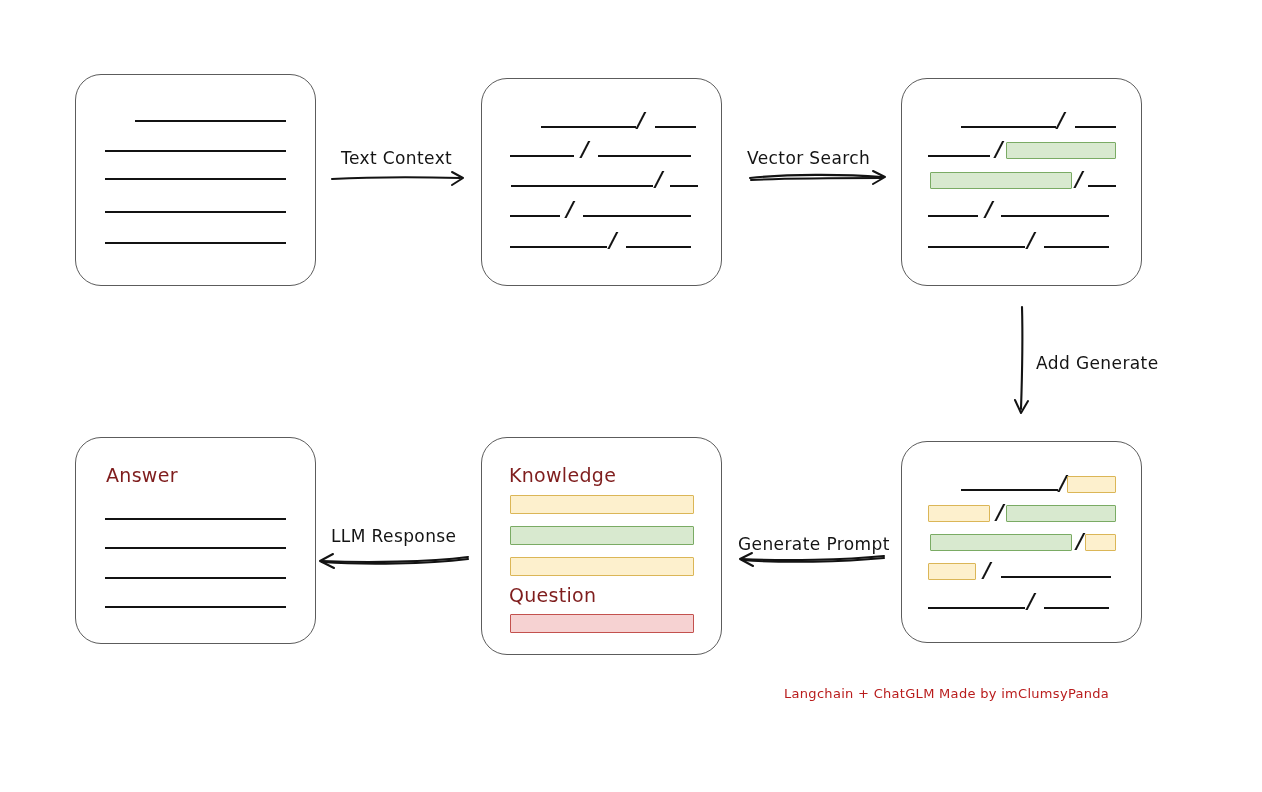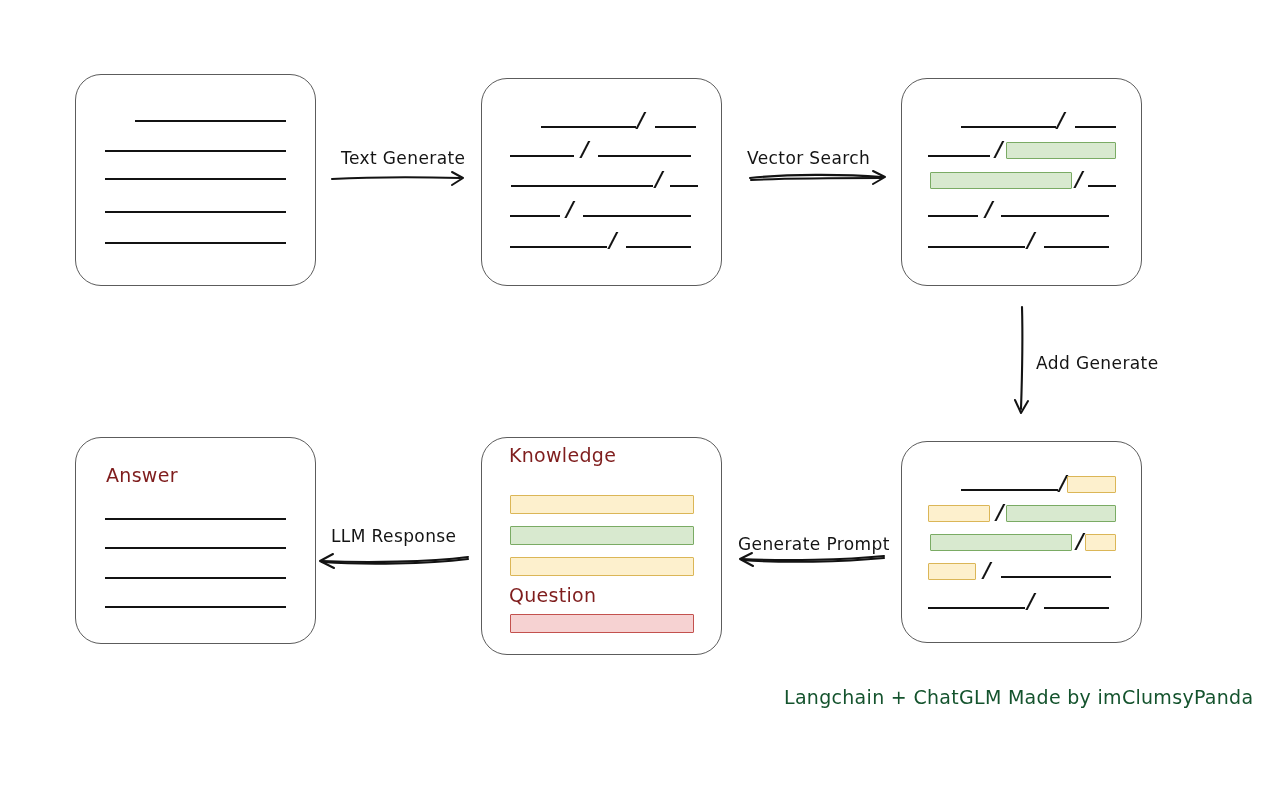--- a/index.html
+++ b/index.html
@@ -68,22 +68,22 @@
     position: absolute;
     font-family: "DejaVu Sans", sans-serif;
     font-size: 19px;
     color: #7f1d1d;
     letter-spacing: 0.3px;
     white-space: nowrap;
   }
   .footer-note {
     position: absolute;
     font-family: "DejaVu Sans", sans-serif;
-    font-size: 19px;
-    color: #14532d;
+    font-size: 13px;
+    color: #b91c1c;
     letter-spacing: 0.3px;
     white-space: nowrap;
   }
   .arrow-svg {
     position: absolute;
     overflow: visible;
   }
   .arrow-svg path {
     fill: none;
     stroke: #131313;
@@ -103,21 +103,21 @@
   <div class="doc-box" style="left:75px; top:74px; width:241px; height:212px;">
   </div>
   <div id="source-lines">
       <div class="line" style="left: 135px; top: 120px; width: 151px;"></div>
       <div class="line" style="left: 105px; top: 150px; width: 181px;"></div>
       <div class="line" style="left: 105px; top: 178px; width: 181px;"></div>
       <div class="line" style="left: 105px; top: 211px; width: 181px;"></div>
       <div class="line" style="left: 105px; top: 242px; width: 181px;"></div>
     </div>
 
-  <div class="hand-label" style="left:341px; top:148px;">Text Generate</div>
+  <div class="hand-label" style="left:341px; top:148px;">Text Context</div>
   <svg class="arrow-svg" style="left:330px; top:168px; width:140px; height:22px;" viewBox="0 0 140 22">
     <path d="M2,11 C40,9 92,9 130,10"></path>
     <path class="head" d="M122,4 L133,10 L122,17"></path>
   </svg>
 
   <div class="doc-box" style="left:481px; top:78px; width:241px; height:208px;">
   </div>
   <div id="split-rows">
       <div class="line" style="left: 541px; top: 126px; width: 95px;"></div>
       <div class="slash" style="left: 637px; top: 109px;">/</div>
@@ -191,21 +191,21 @@
 
   <div class="hand-label" style="left:738px; top:518px;margin-top:16px;">Generate Prompt</div>
   <svg class="arrow-svg" style="left:738px; top:548px; width:148px; height:22px;" viewBox="0 0 148 22">
     <path d="M146,8 C106,12 48,13 4,11"></path>
     <path d="M146,10 C104,14 46,15 4,12"></path>
     <path class="head" d="M14,5 L2,11 L15,18"></path>
   </svg>
 
   <div class="doc-box" style="left:481px; top:437px; width:241px; height:218px;">
   </div>
-  <div class="box-title" style="left:509px; top:444px;">Knowledge</div>
+  <div class="box-title" style="left:509px; top:464px;">Knowledge</div>
   <div id="knowledge-bars">
       <div class="bar yellow" style="left: 510px; top: 495px; width: 184px; height: 19px;"></div>
       <div class="bar green" style="left: 510px; top: 526px; width: 184px; height: 19px;"></div>
       <div class="bar yellow" style="left: 510px; top: 557px; width: 184px; height: 19px;"></div>
     </div>
   <div class="box-title" style="left:509px; top:584px;">Question</div>
   <div id="question-bars">
       <div class="bar red" style="left: 510px; top: 614px; width: 184px; height: 19px;"></div>
     </div>
 

